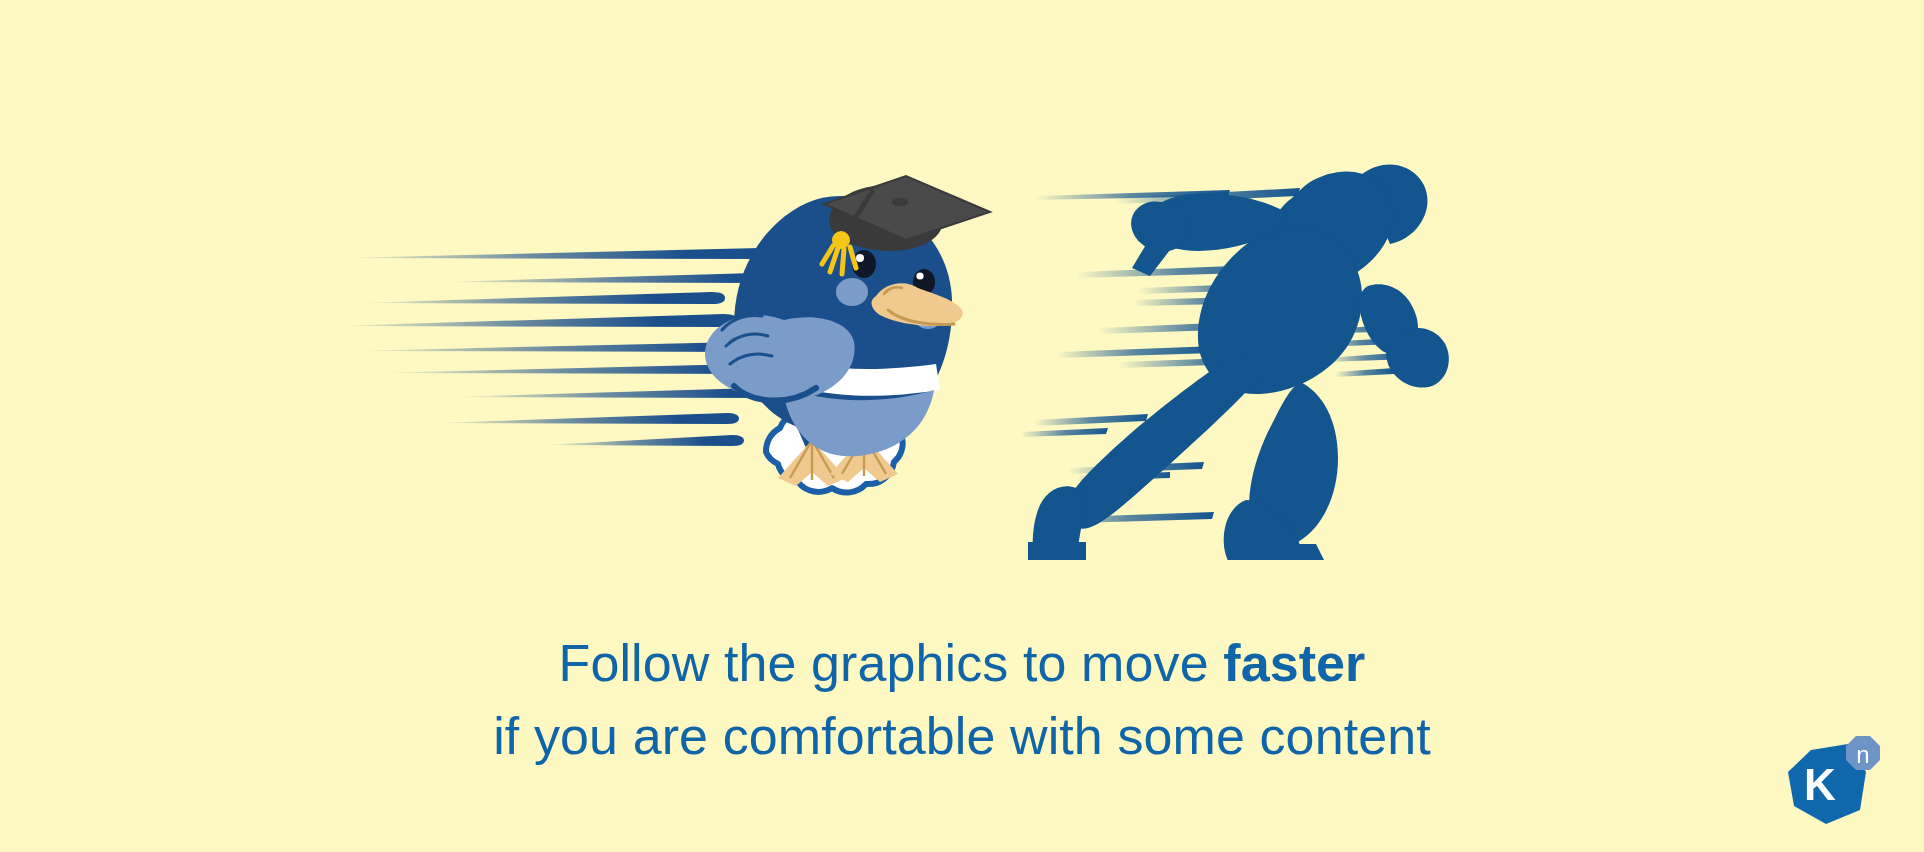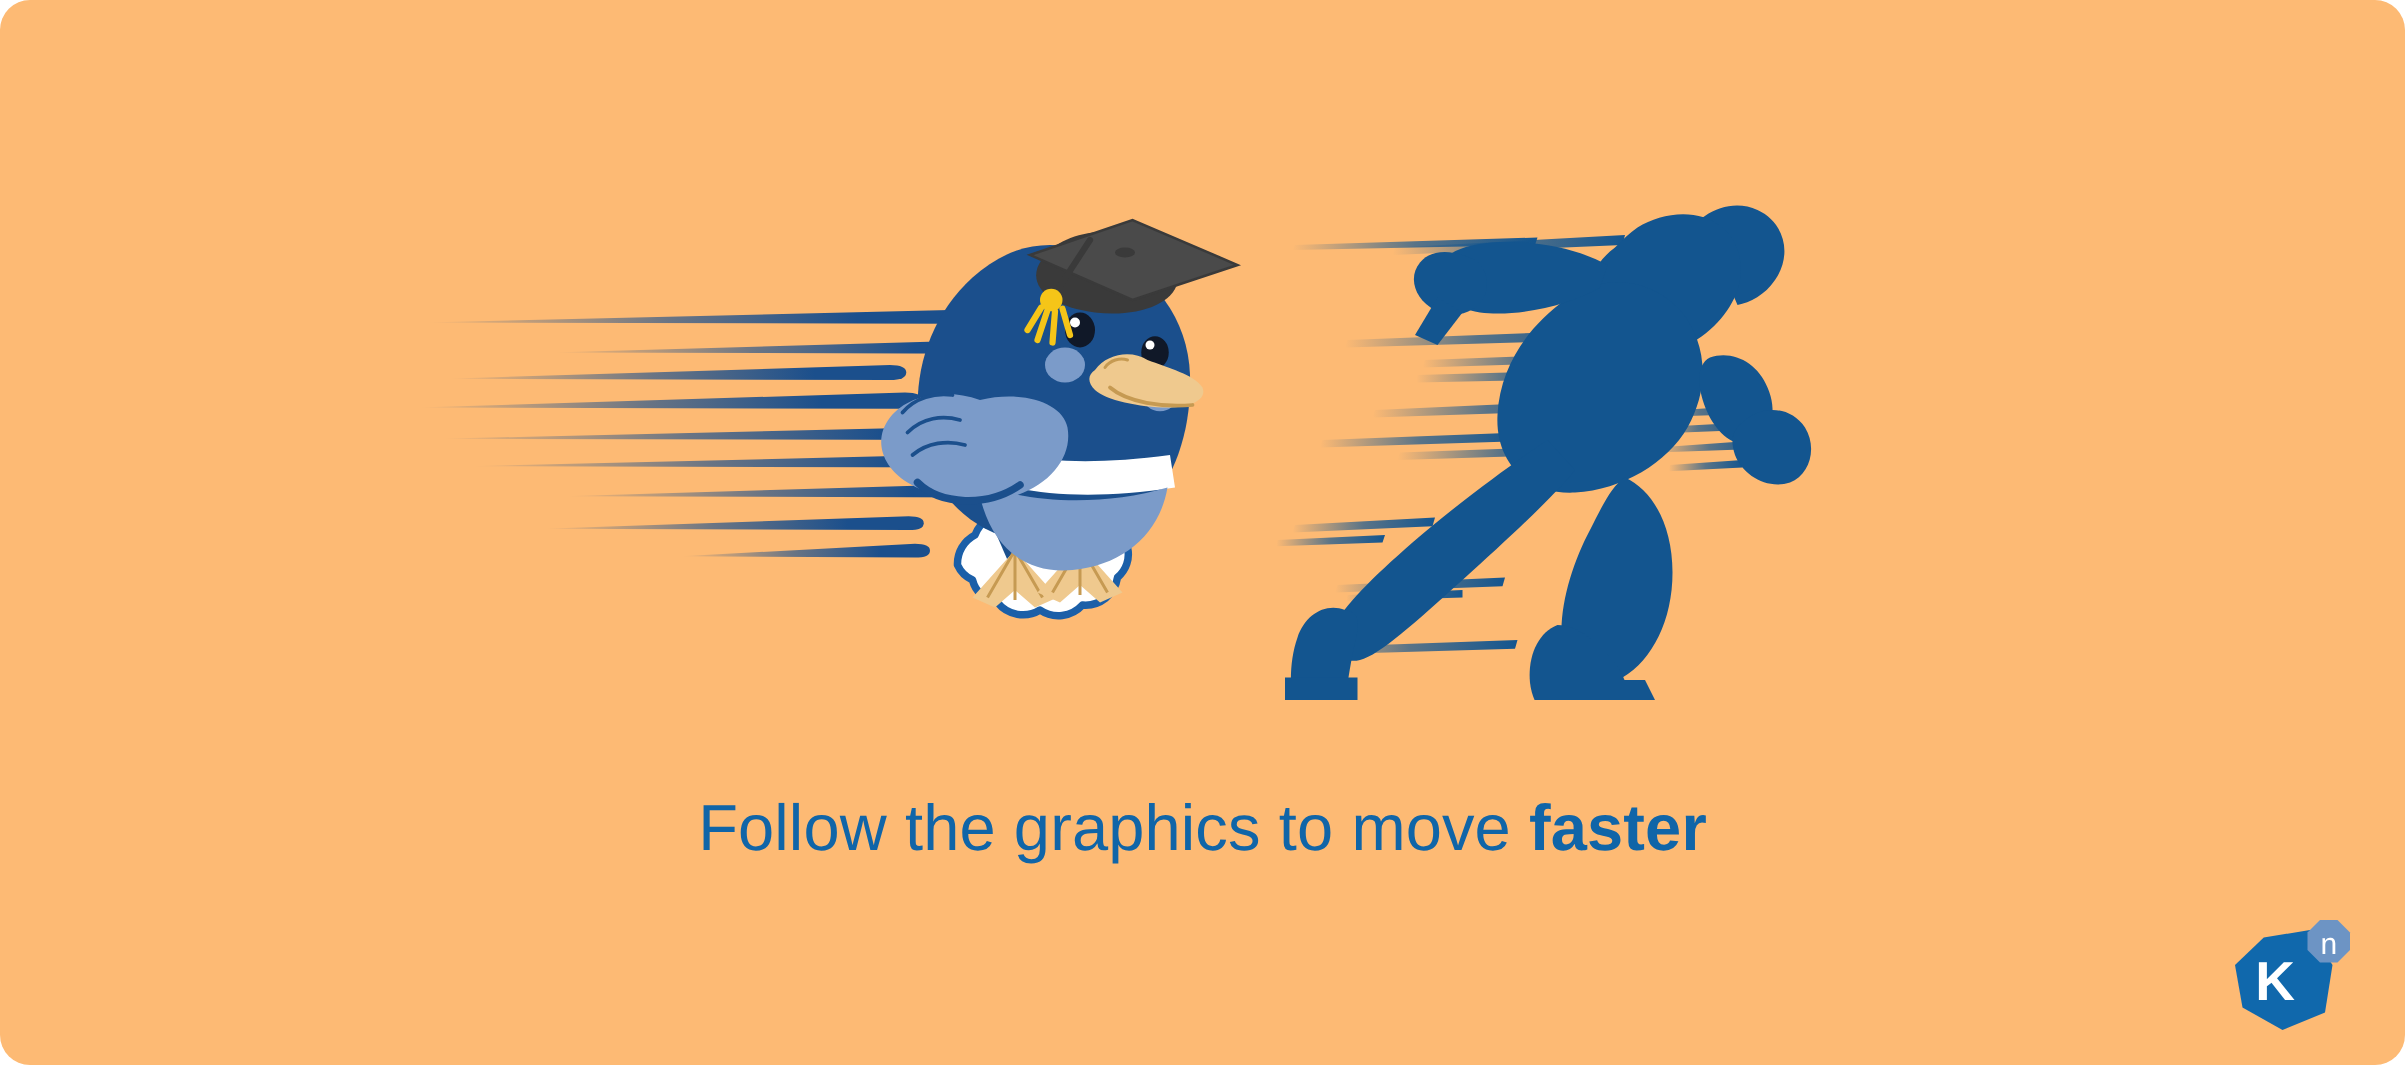--- a/index.html
+++ b/index.html
@@ -10,22 +10,21 @@
   body {
     width: 1924px;
     height: 852px;
     overflow: hidden;
     font-family: "Liberation Sans", sans-serif;
     position: relative;
   }
   #slide {
     position: absolute;
     inset: 0;
-    background: #fdba74;
-    border-radius: 24px;
+    background: #fef9c3;
   }
   #graphics-stage {
     position: absolute;
     left: 0;
     top: 0;
     width: 1924px;
     height: 560px;
   }
   #graphics-stage svg { display: block; }
 
@@ -276,20 +275,21 @@
                  c 2,18 12,30 26,30
                  l 50,0 c 6,-16 2,-34 -10,-48
                  c -12,-14 -28,-28 -44,-28 Z"></path>
         <path d="M1240,560 l 0,-16 76,0 8,16 Z"></path>
       </g>
     </svg>
   </div>
 
   <div id="caption">
     <div class="caption-line line1"><span>Follow the graphics to move </span><span class="caption-strong">faster</span></div>
+    <div class="caption-line line2">if you are comfortable with some content</div>
   </div>
 
   <div id="brand-logo">
     <svg width="108" height="104" viewBox="0 0 108 104" xmlns="http://www.w3.org/2000/svg">
       <g>
         <path d="M33,16 L70,10 L88,38 L82,76 L48,90 L16,72 L10,38 Z" fill="#1068AC"></path>
       </g>
       <g>
         <path d="M78,2 L92,2 L102,12 L102,26 L92,36 L78,36 L68,26 L68,12 Z" fill="#6D94C4"></path>
       </g>

